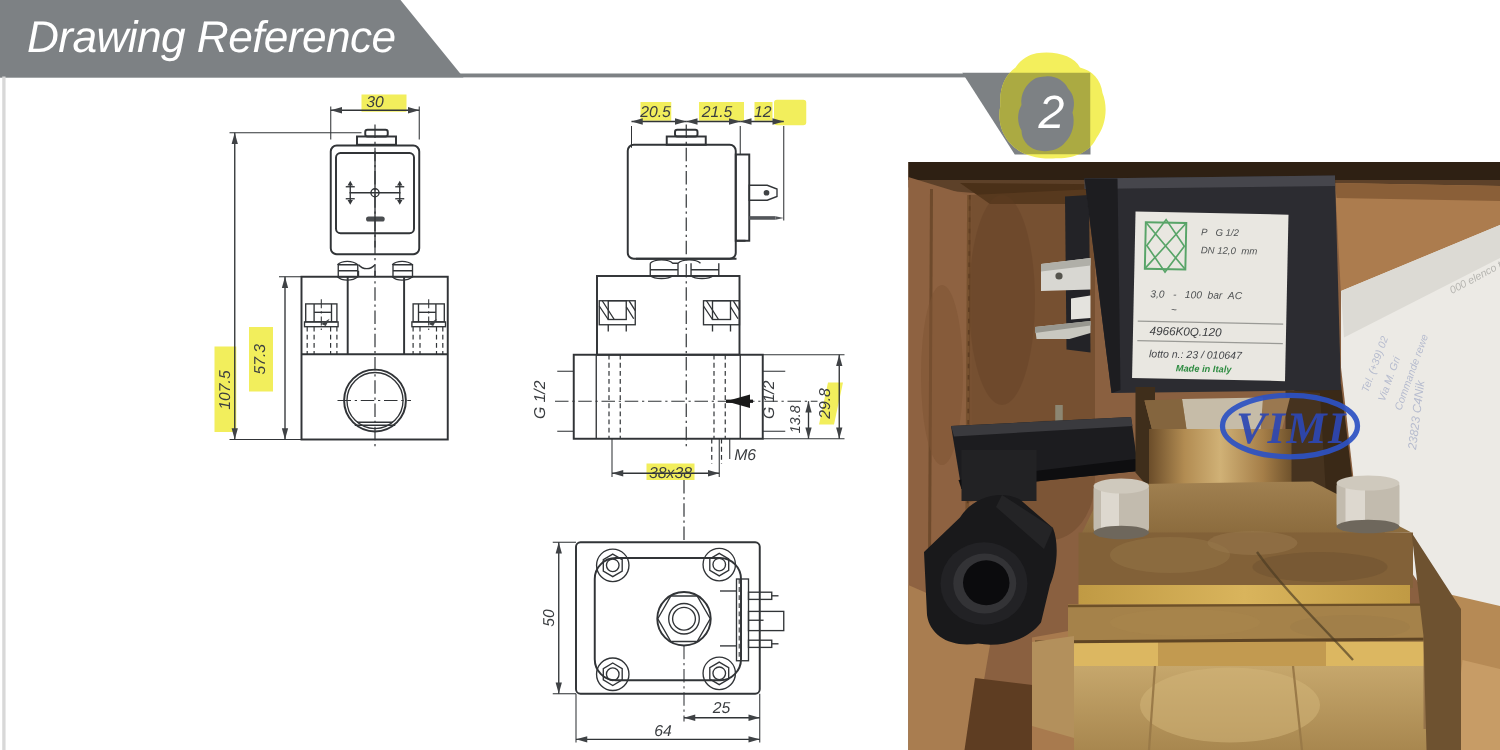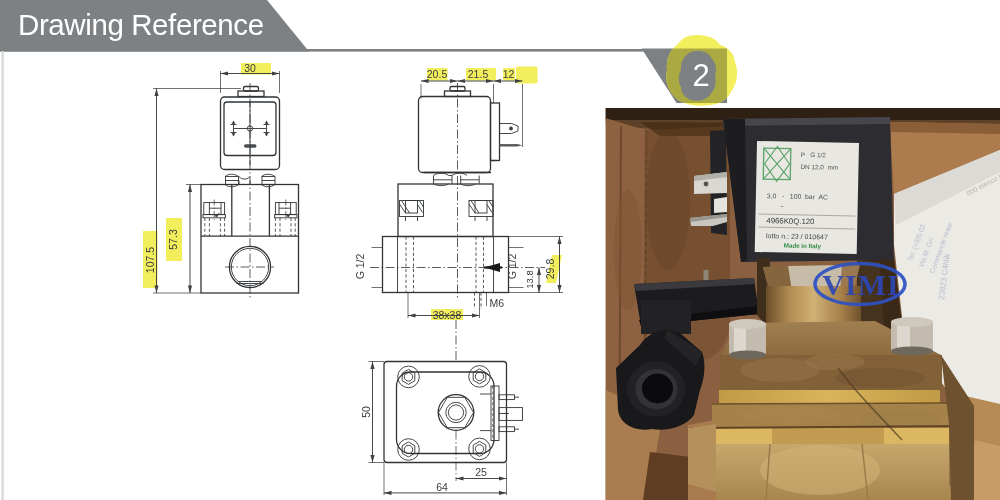--- a/index.html
+++ b/index.html
@@ -1,17 +1,17 @@
 <!DOCTYPE html>
 <html><head>
 <meta charset="utf-8">
 <style>
   html,body{margin:0;padding:0;background:#fff;}
   #page{position:relative;width:1000px;height:500px;overflow:hidden;background:#fff;
-        font-family:"Liberation Sans", sans-serif;}
+        font-family:"Liberation Sans", sans-serif;font-style:italic;}
   svg{display:block;}
 </style>
 </head>
 <body>
 <div id="page">
 <svg width="1000" height="500" viewBox="0 0 1000 500">
 <defs>
   <marker id="ae" orient="auto" markerUnits="userSpaceOnUse" refX="0" refY="0" markerWidth="20" markerHeight="8" viewBox="-10 -4 20 8">
     <path d="M0,0 L-7.5,2.1 L-7.5,-2.1 Z" fill="#3f4245"></path>
   </marker>

